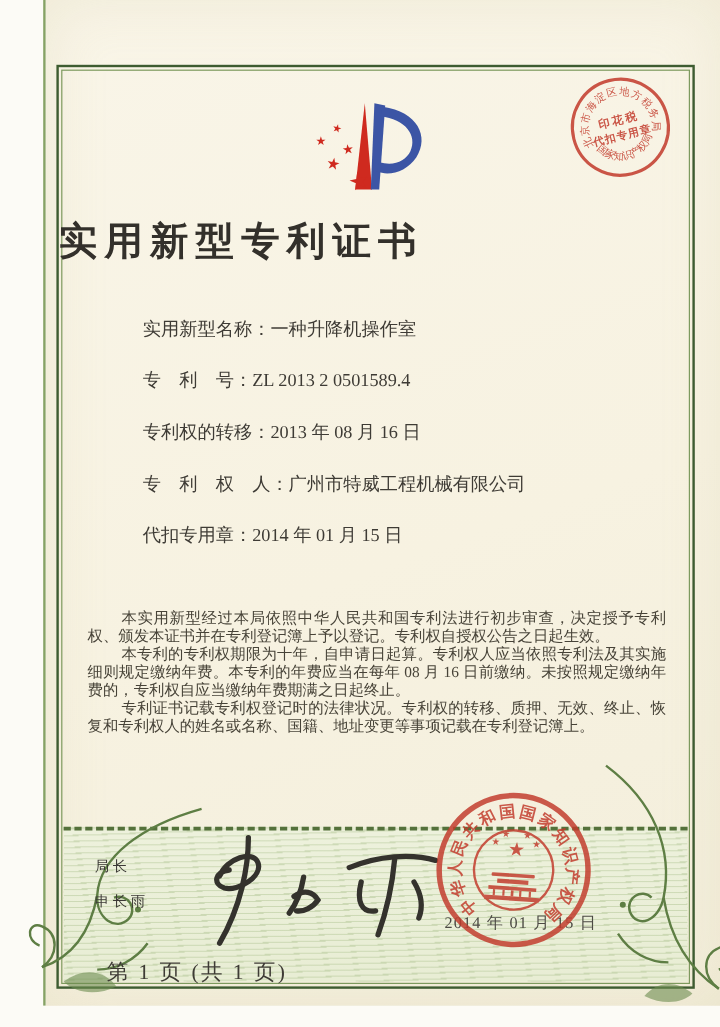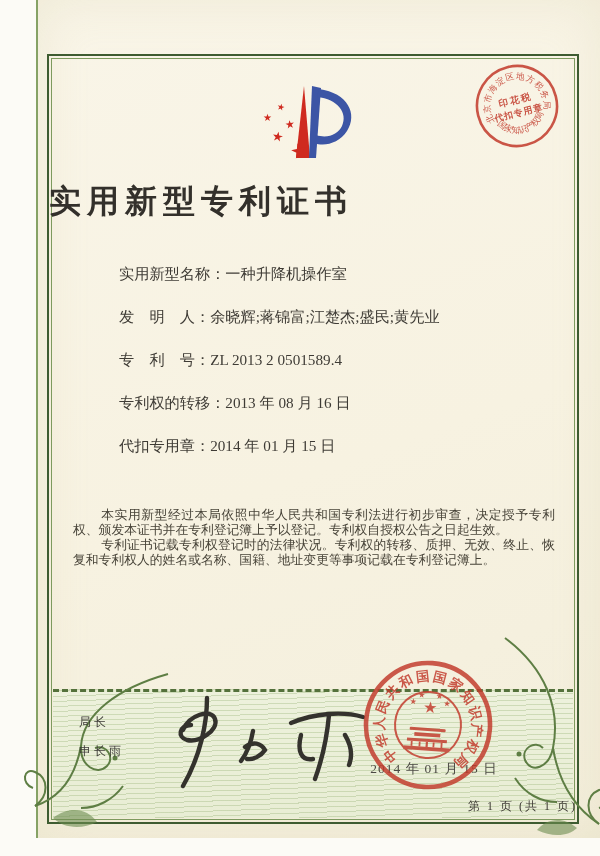--- a/index.html
+++ b/index.html
@@ -51,22 +51,22 @@
     font-family:"Liberation Sans","DejaVu Sans",sans-serif;
     font-size:12px;letter-spacing:3px;line-height:29px;color:#3c3a36;
   }
   .sig{position:absolute;left:100px;top:636px;z-index:3;}
   .main-seal{position:absolute;left:304px;top:594px;z-index:4;opacity:.83;}
   .seal-date{
     position:absolute;left:295px;top:704px;width:180px;text-align:center;z-index:2;
     font-size:13.5px;letter-spacing:1px;color:#4c4a44;
   }
   .footer{
-    position:absolute;left:0;right:0;top:742px;text-align:right;z-index:3;
-    font-size:12px;letter-spacing:2px;color:#3e3b35;padding-left:40px;
+    position:absolute;left:0;right:0;top:742px;text-align:left;z-index:3;
+    font-size:18px;letter-spacing:2px;color:#3e3b35;padding-left:40px;
   }
   .flourish-left{position:absolute;left:-26px;bottom:-14px;z-index:2;}
   .flourish-right{position:absolute;right:-28px;bottom:-16px;z-index:2;}
 </style>
 </head>
 <body>
 
 <div class="sheet">
   <div class="frame">
     <div class="frame-inner"></div>
@@ -115,35 +115,36 @@
       </g>
     </svg>
 
     <div class="title">实用新型专利证书</div>
 
     <div class="fields">
       <div class="field-row">
         <span class="lab">实用新型名称：</span><span class="val">一种升降机操作室</span>
       </div>
       <div class="field-row">
-        <span class="lab">发　明　人：</span><span class="val">余晓辉;蒋锦富;江楚杰;盛民;黄先业</span>
-      </div>
-      <div class="field-row">
         <span class="lab">专　利　号：</span><span class="val">ZL 2013 2 0501589.4</span>
       </div>
       <div class="field-row">
         <span class="lab">专利权的转移：</span><span class="val">2013 年 08 月 16 日</span>
+      </div>
+      <div class="field-row">
+        <span class="lab">专　利　权　人：</span><span class="val">广州市特威工程机械有限公司</span>
       </div>
       <div class="field-row">
         <span class="lab">代扣专用章：</span><span class="val">2014 年 01 月 15 日</span>
       </div>
     </div>
 
     <div class="paras">
       <p>本实用新型经过本局依照中华人民共和国专利法进行初步审查，决定授予专利权、颁发本证书并在专利登记簿上予以登记。专利权自授权公告之日起生效。</p>
+      <p>本专利的专利权期限为十年，自申请日起算。专利权人应当依照专利法及其实施细则规定缴纳年费。本专利的年费应当在每年 08 月 16 日前缴纳。未按照规定缴纳年费的，专利权自应当缴纳年费期满之日起终止。</p>
       <p>专利证书记载专利权登记时的法律状况。专利权的转移、质押、无效、终止、恢复和专利权人的姓名或名称、国籍、地址变更等事项记载在专利登记簿上。</p>
     </div>
 
     <div class="issuer">
       <div>局长</div>
       <div>申长雨</div>
     </div>
 
     <svg class="sig" width="235" height="100" viewBox="0 0 235 100">
       <g fill="none" stroke="#34322d" stroke-width="4.4" stroke-linecap="round">

